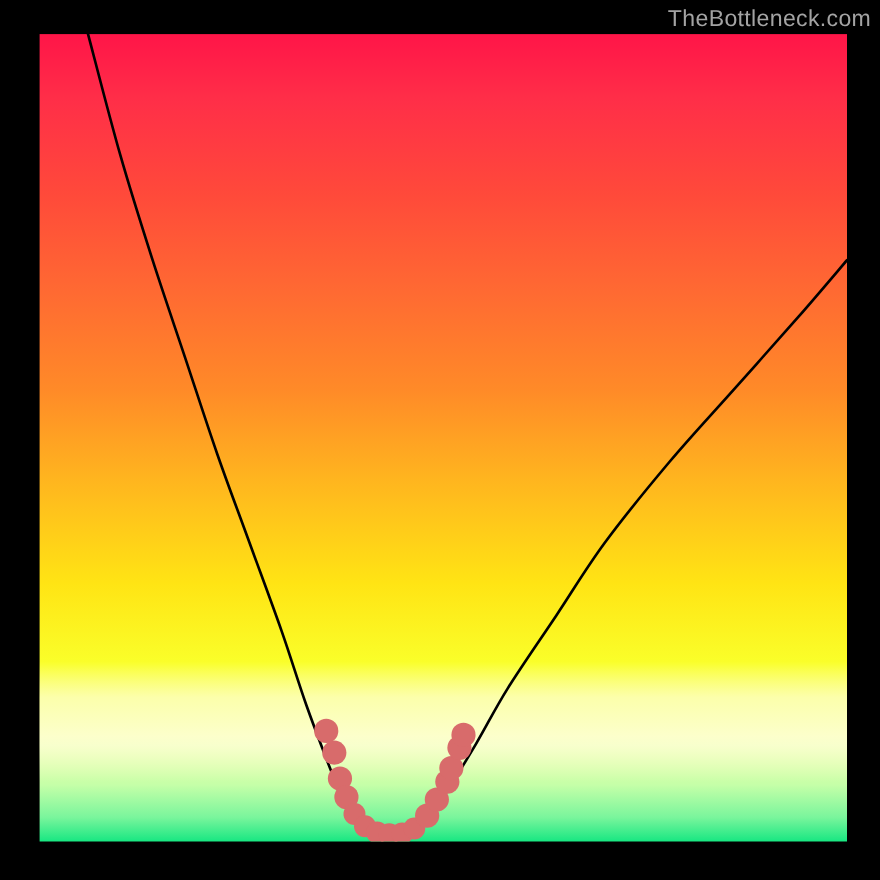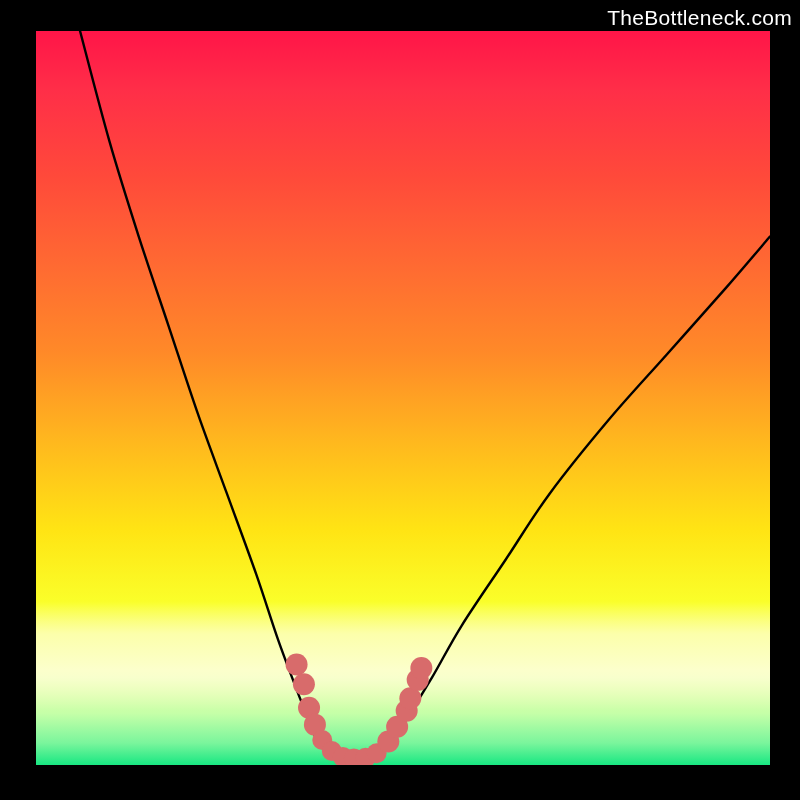--- a/index.html
+++ b/index.html
@@ -14,21 +14,21 @@
 .outer {
   width: 800px;
   height: 800px;
   background: #000000;
   position: relative;
 }
 .watermark {
   position: absolute;
   top: 6px;
   right: 8px;
-  color: #ffffff;
+  color: #a3a3a3;
   font-size: 21px;
   font-weight: 500;
   letter-spacing: 0.3px;
   z-index: 10;
 }
 .plot {
   position: absolute;
   left: 36px;
   top: 31px;
   width: 734px;

